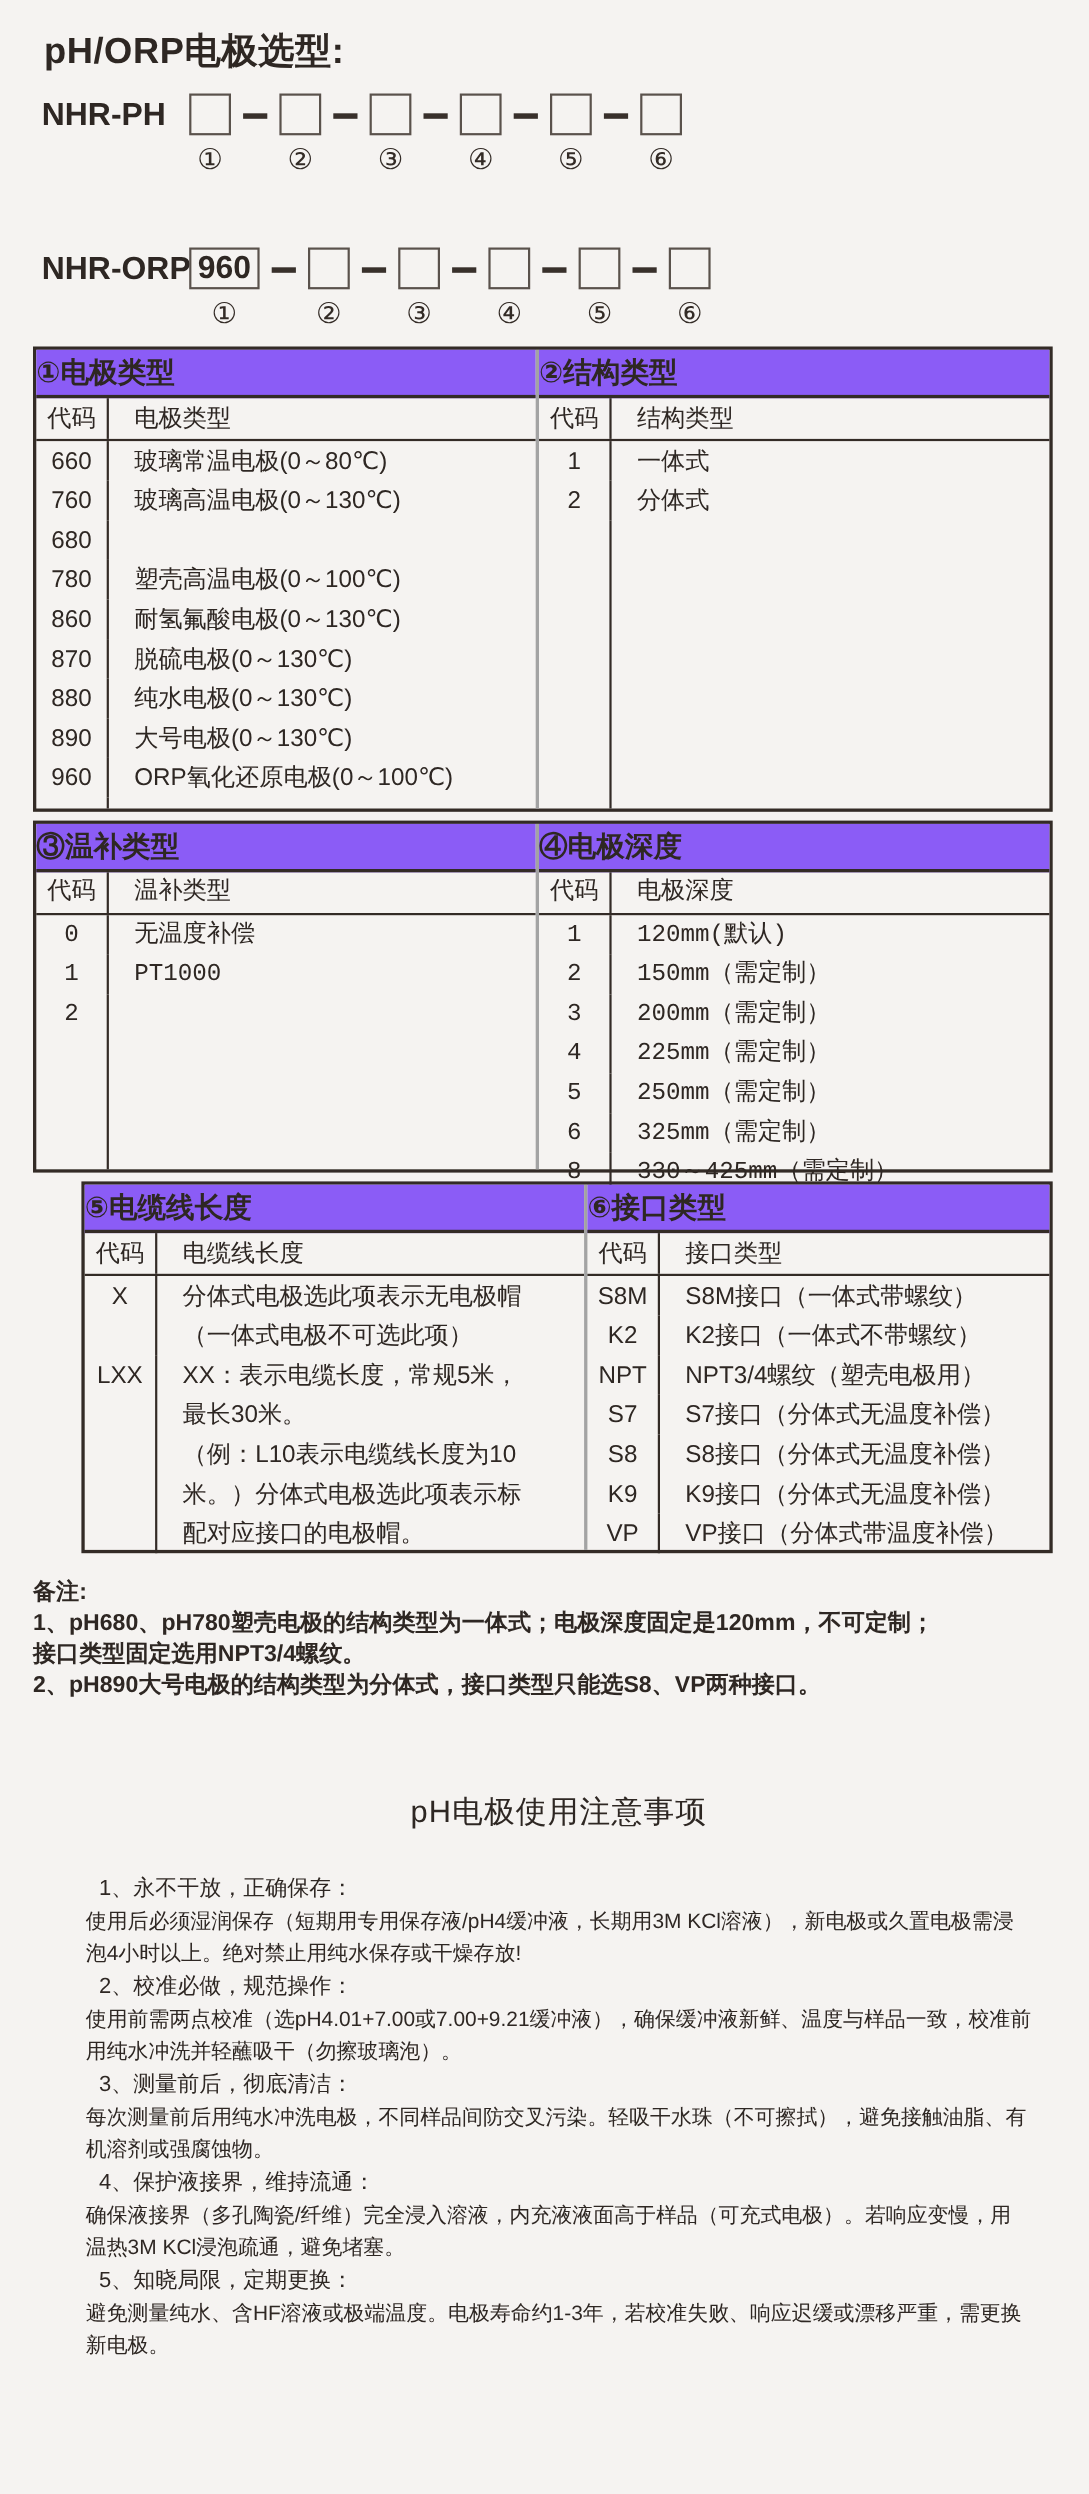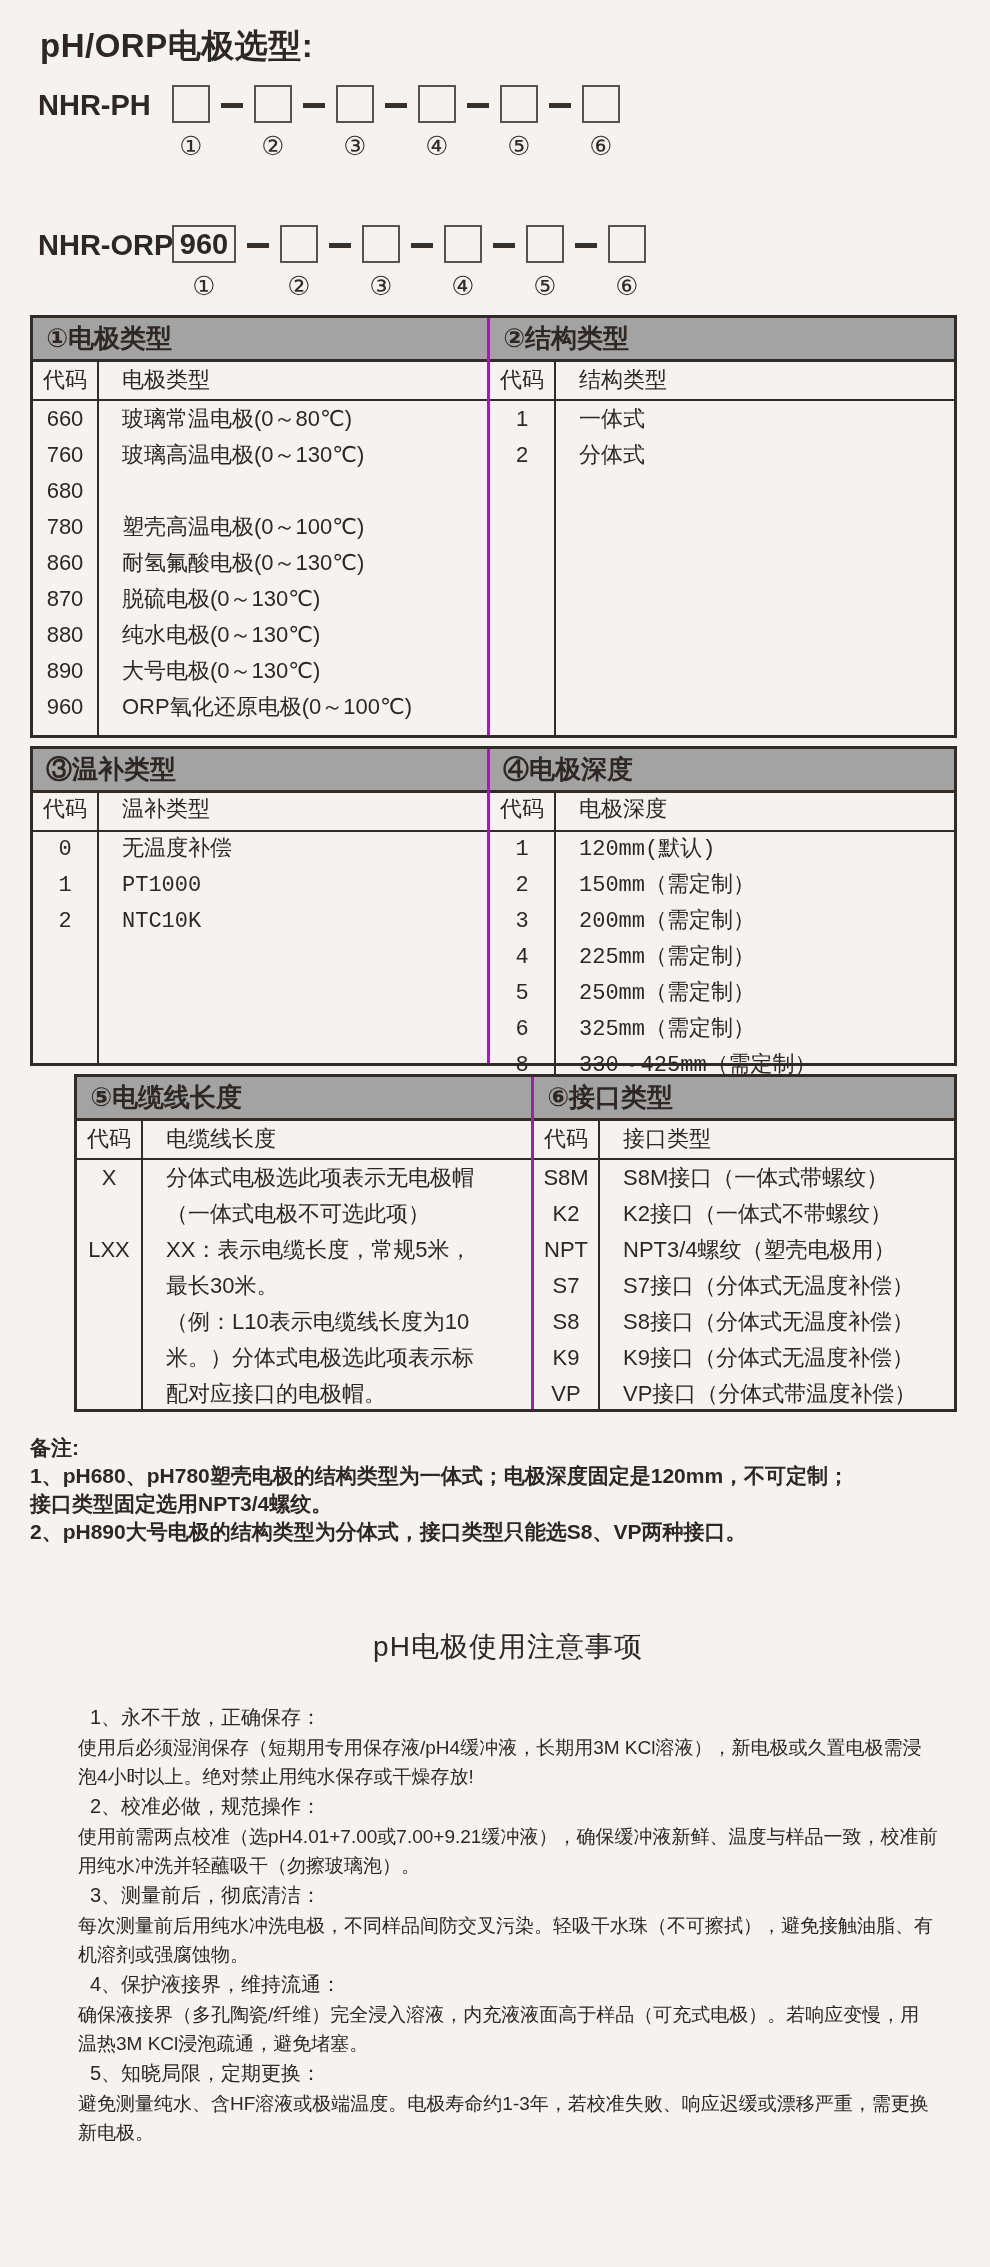--- a/index.html
+++ b/index.html
@@ -25,23 +25,23 @@
   .dash::after{content:"";width:22px;height:5px;background:#38302b;}
   .circ{margin-top:8px;font-size:26px;line-height:30px;color:#332b26;font-family:"DejaVu Sans",sans-serif;}
 
   
   .tables{margin:14px 0 0 30px;width:927px;}
   .table{display:flex;border:3px solid #332b26;box-sizing:border-box;}
   .table + .table{margin-top:8px;}
   .t1{height:423px;} .t2{height:320px;font-family:Liberation Mono, monospace;} .t3{height:338px;margin-left:44px;}
   .half{display:flex;flex-direction:column;box-sizing:border-box;}
   .half.left{width:454px;flex-shrink:0;}
-  .half.right{flex:1;border-left:3px solid #a21caf;}
-  .sec-header{height:44px;flex-shrink:0;background:#a3a3a3;border-bottom:3px solid #332b26;
-              display:flex;align-items:center;padding-left:13px;
+  .half.right{flex:1;border-left:3px solid #a3a3a3;}
+  .sec-header{height:44px;flex-shrink:0;background:#8b5cf6;border-bottom:3px solid #332b26;
+              display:flex;align-items:center;
               font-size:26px;font-weight:bold;box-sizing:border-box;}
   .thead-row{display:flex;height:39px;flex-shrink:0;border-bottom:2px solid #332b26;box-sizing:border-box;}
   .thead-row .tcell{line-height:37px;}
   .tcell{font-size:22px;box-sizing:border-box;}
   .tcell.code{width:66px;flex-shrink:0;border-right:2px solid #332b26;text-align:center;line-height:36px;}
   .tcell.desc{flex:1;padding-left:23px;line-height:36px;white-space:pre-wrap;}
   .tbody{flex:1;display:flex;flex-direction:column;min-height:0;}
   .trow{display:flex;}
   .trow.tfill{flex:1;}
 
@@ -218,21 +218,20 @@
             <div class="trow">
               <div class="tcell code">0</div>
               <div class="tcell desc">无温度补偿</div>
             </div>
             <div class="trow">
               <div class="tcell code">1</div>
               <div class="tcell desc">PT1000</div>
             </div>
             <div class="trow">
               <div class="tcell code">2</div>
-              <div class="tcell desc">NTC10K</div>
             </div>
             <div class="trow tfill">
               <div class="tcell code"></div>
               <div class="tcell desc"></div>
             </div>
           </div>
       </div>
       <div class="half right">
         <div class="sec-header">④电极深度</div>
         <div class="thead-row">

